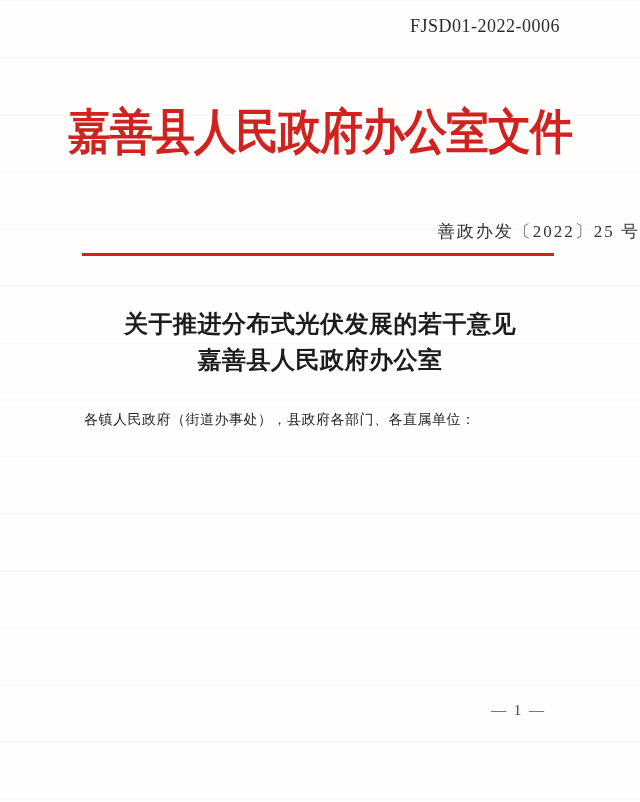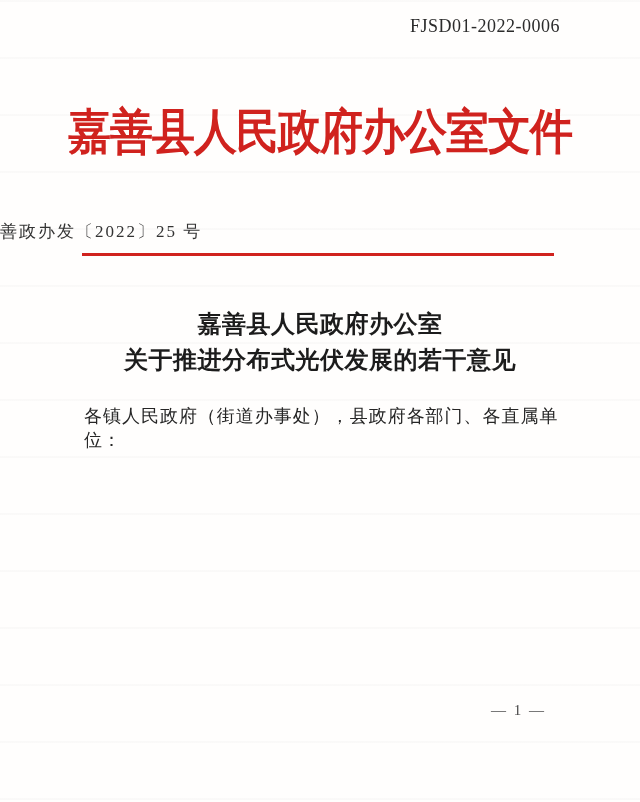--- a/index.html
+++ b/index.html
@@ -47,21 +47,21 @@
     transform: scaleY(1.12);
     transform-origin: top center;
     white-space: nowrap;
   }
 
   .doc-number {
     position: absolute;
     top: 220px;
     left: 0;
     width: 100%;
-    text-align: left;
+    text-align: right;
     font-size: 17px;
     letter-spacing: 2px;
     color: #333333;
   }
 
   .red-line {
     position: absolute;
     top: 253px;
     left: 82px;
     width: 472px;
@@ -80,22 +80,22 @@
     line-height: 36px;
     color: #1c1c1c;
     letter-spacing: 0.5px;
   }
 
   .body-block {
     position: absolute;
     top: 404px;
     left: 84px;
     width: 474px;
-    font-size: 18px;
-    line-height: 24px;
+    font-size: 14px;
+    line-height: 31px;
     color: #262626;
     text-align: justify;
     letter-spacing: 0.5px;
   }
 
   .body-block p.indent {
     text-indent: 2em;
   }
 
   .item-heading {
@@ -119,22 +119,22 @@
 
   <div class="doc-id">FJSD01-2022-0006</div>
 
   <div class="letterhead">嘉善县人民政府办公室文件</div>
 
   <div class="doc-number">善政办发〔2022〕25 号</div>
 
   <div class="red-line"></div>
 
   <div class="doc-title">
+    <div>关于推进分布式光伏发展的若干意见</div>
     <div>嘉善县人民政府办公室</div>
-    <div>关于推进分布式光伏发展的若干意见</div>
   </div>
 
   <div class="body-block">
     <p>各镇人民政府（街道办事处），县政府各部门、各直属单位：</p>
   </div>
 
   <div class="page-number">— 1 —</div>
 
 </div>
 

